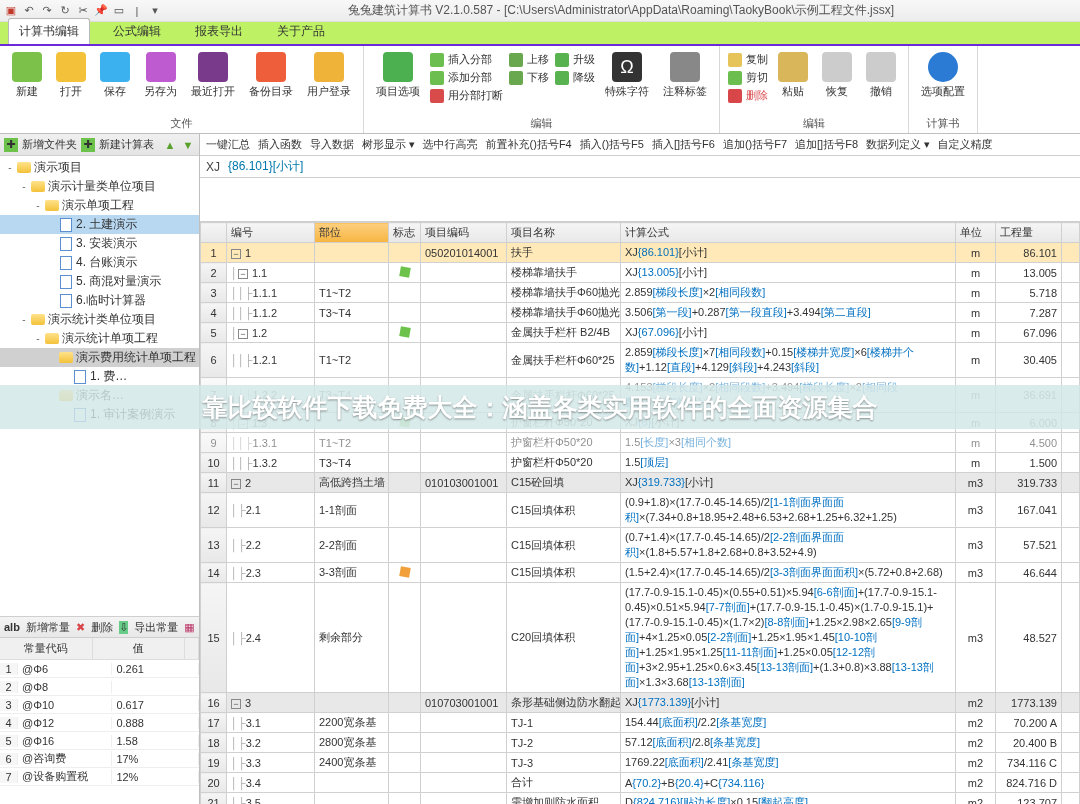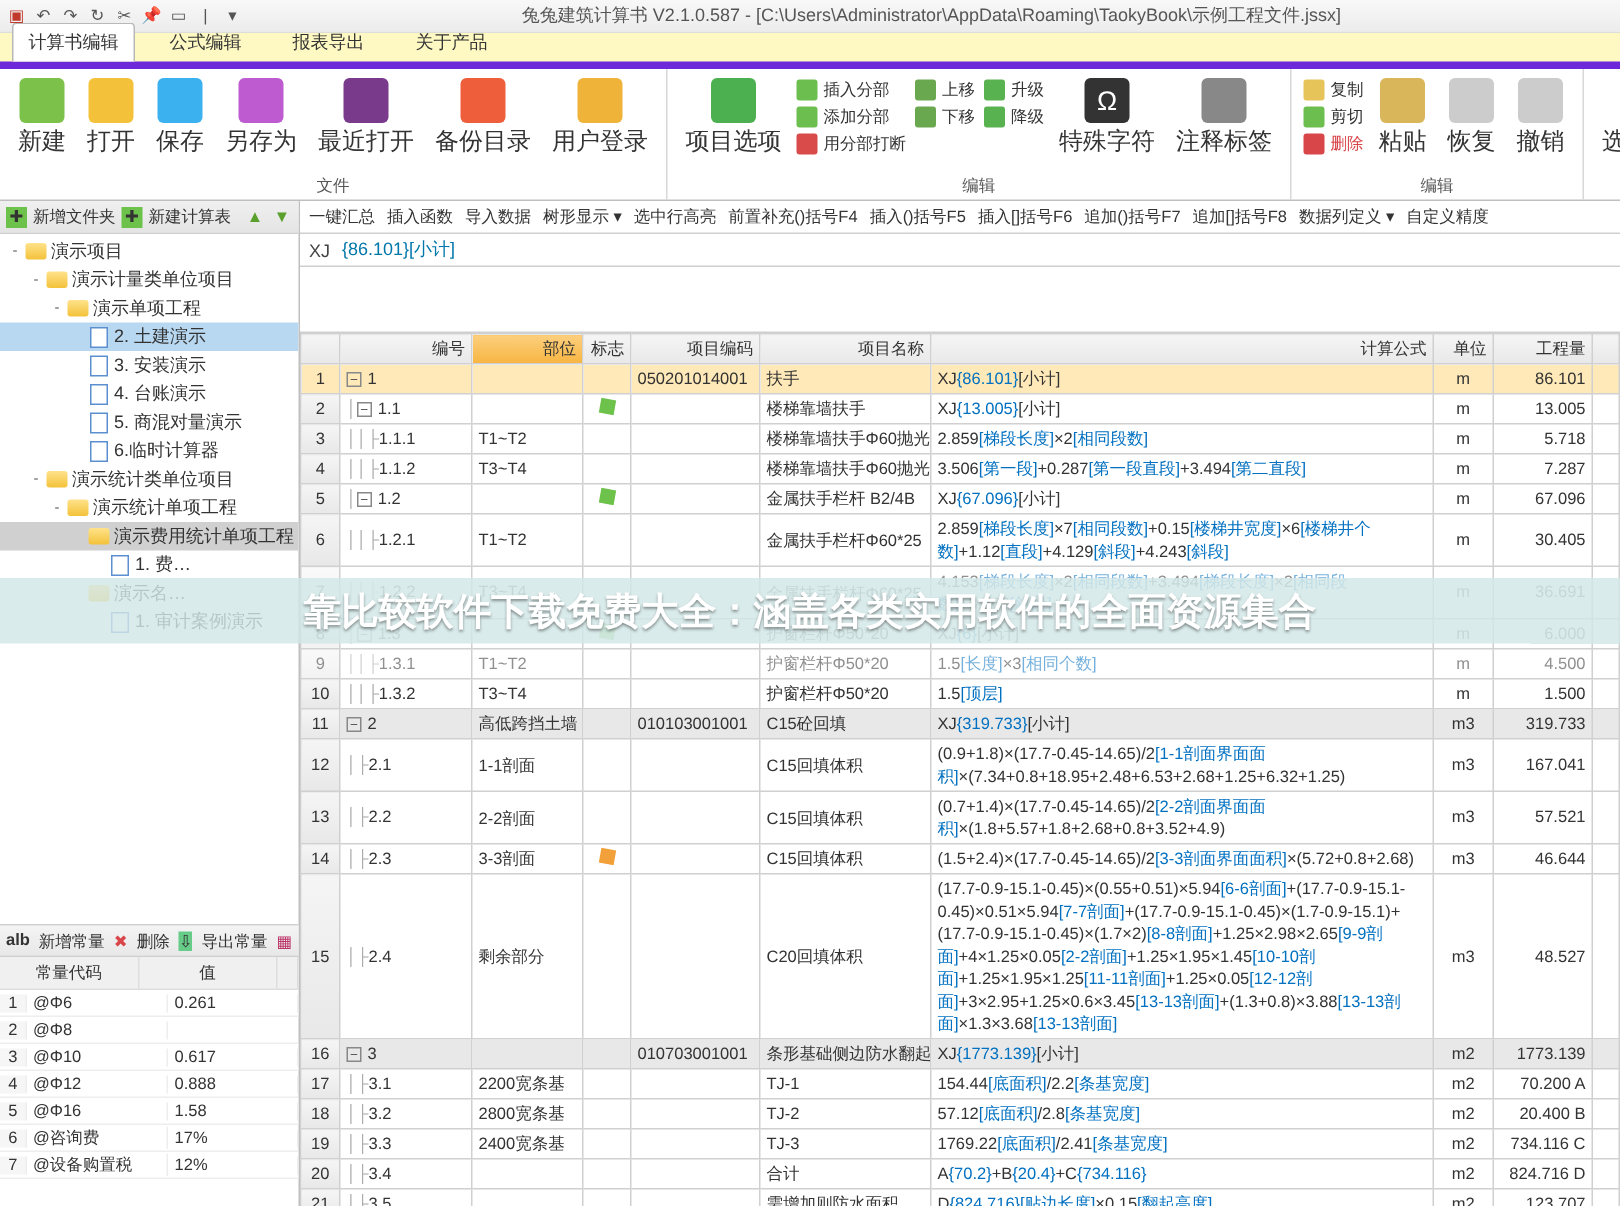--- a/index.html
+++ b/index.html
@@ -1,29 +1,29 @@
 <!DOCTYPE html>
 <html><head>
 <meta charset="utf-8">
 <style>
 * { margin: 0; padding: 0; box-sizing: border-box; font-family: "Microsoft YaHei", "Segoe UI", Tahoma, sans-serif; }
 body { background: #fff; width: 1080px; height: 804px; overflow: hidden; font-size: 12px; color: #333; }
 .titlebar { height: 22px; background: linear-gradient(#f8f8f8,#ececec); border-bottom: 1px solid #ddd; display: flex; align-items: center; padding: 0 4px; gap: 4px; }
 .titlebar .tb-btn { width: 14px; height: 14px; display: inline-flex; align-items: center; justify-content: center; font-size: 11px; color: #555; }
 .titlebar .title { flex: 1; text-align: center; font-size: 12px; color: #555; }
-.tabs { height: 24px; display: flex; align-items: flex-end; background: #fef9c3; border-bottom: 5px solid #6d28d9; padding-left: 8px; gap: 12px; }
+.tabs { height: 24px; display: flex; align-items: flex-end; background: #bef264; border-bottom: 2px solid #6d28d9; padding-left: 8px; gap: 12px; }
 .tabs .tab { padding: 4px 10px; font-size: 12px; color: #333; border: 1px solid transparent; border-bottom: none; cursor: pointer; }
 .tabs .tab.active { background: #fff; border-color: #b8b8b8; border-radius: 3px 3px 0 0; }
 .ribbon { height: 88px; background: #fff; border-bottom: 1px solid #bfbfbf; display: flex; }
 .ribbon-group { border-right: 1px solid #d8d8d8; padding: 4px 8px 2px 8px; display: flex; flex-direction: column; }
 .ribbon-group .items { flex: 1; display: flex; align-items: flex-start; gap: 6px; }
 .ribbon-group .grouplabel { text-align: center; font-size: 11px; color: #555; padding-top: 2px; }
 .rbtn-large { display: flex; flex-direction: column; align-items: center; gap: 2px; cursor: pointer; padding: 2px 4px; }
 .rbtn-large .icon { width: 30px; height: 30px; border-radius: 4px; }
-.rbtn-large span { font-size: 16px; color: #333; white-space: nowrap; }
+.rbtn-large span { font-size: 11px; color: #333; white-space: nowrap; }
 .rbtn-list { display: flex; flex-direction: column; gap: 3px; padding-top: 2px; }
 .rbtn-small { display: flex; align-items: center; gap: 4px; font-size: 11px; color: #333; cursor: pointer; white-space: nowrap; }
 .rbtn-small .sicon { width: 14px; height: 14px; border-radius: 2px; }
 .content { display: flex; height: calc(100% - 134px); }
 .sidebar { width: 200px; border-right: 1px solid #bfbfbf; display: flex; flex-direction: column; }
 .sidebar-hdr { height: 22px; background: linear-gradient(#f0f0f0,#e4e4e4); border-bottom: 1px solid #cfcfcf; display: flex; align-items: center; padding: 0 4px; gap: 4px; font-size: 11px; color: #333; }
 .sidebar-hdr .sq { width: 14px; height: 14px; display:flex; align-items:center; justify-content:center; }
 .tree { flex: 1; overflow: auto; font-size: 12px; padding: 2px 0; }
 .tree-row { display: flex; align-items: center; height: 19px; padding-left: 4px; cursor: pointer; }
 .tree-row.sel { background: #b8d8f2; }
@@ -45,21 +45,21 @@
 .mainarea { flex: 1; display: flex; flex-direction: column; overflow: hidden; }
 .toolbar2 { height: 22px; background: #fff; border-bottom: 1px solid #cfcfcf; display:flex; align-items:center; gap:8px; padding:0 6px; font-size:11px; }
 .toolbar2 span { cursor:pointer; white-space:nowrap; }
 .formulabar { height: 22px; display:flex; align-items:center; border-bottom:1px solid #cfcfcf; font-size:12px; padding:0 6px; }
 .fbarlabel { width: 22px; color:#444; }
 .fbarval { flex:1; color:#07a; }
 .spacer { height: 44px; border-bottom: 1px solid #cfcfcf; }
 .grid { flex:1; overflow:auto; }
 table.g { border-collapse: collapse; width: 100%; font-size: 11px; table-layout: fixed; }
 table.g th, table.g td { border: 1px solid #d0d0d0; padding: 2px 4px; height: 20px; vertical-align: middle; white-space: nowrap; overflow: hidden; }
-table.g th { background: linear-gradient(#f5f5f5,#e8e8e8); font-weight: normal; text-align: right; }
+table.g th { background: linear-gradient(#f5f5f5,#e8e8e8); font-weight: normal; text-align: left; }
 table.g th.sel { background: linear-gradient(#fccf7e,#f7b541); }
 table.g td.rnum { background: linear-gradient(#f5f5f5,#e8e8e8); text-align: center; }
 table.g tr.selrow td { background: #ffe9b8; }
 table.g td.cen { text-align: center; }
 table.g td.rgt { text-align: right; }
 .flag-g { display:inline-block; width:10px; height:10px; background:#6cc24a; transform: rotate(10deg); }
 .flag-o { display:inline-block; width:10px; height:10px; background:#f2a13a; transform: rotate(10deg); }
 .tree-line { display:inline-block; color:#aaa; font-size:11px; }
 .togbox { display:inline-block; width:10px; height:10px; border:1px solid #888; text-align:center; line-height:8px; font-size:9px; color:#555; margin-right:4px; }
 .formula { color:#333; white-space: normal; }

